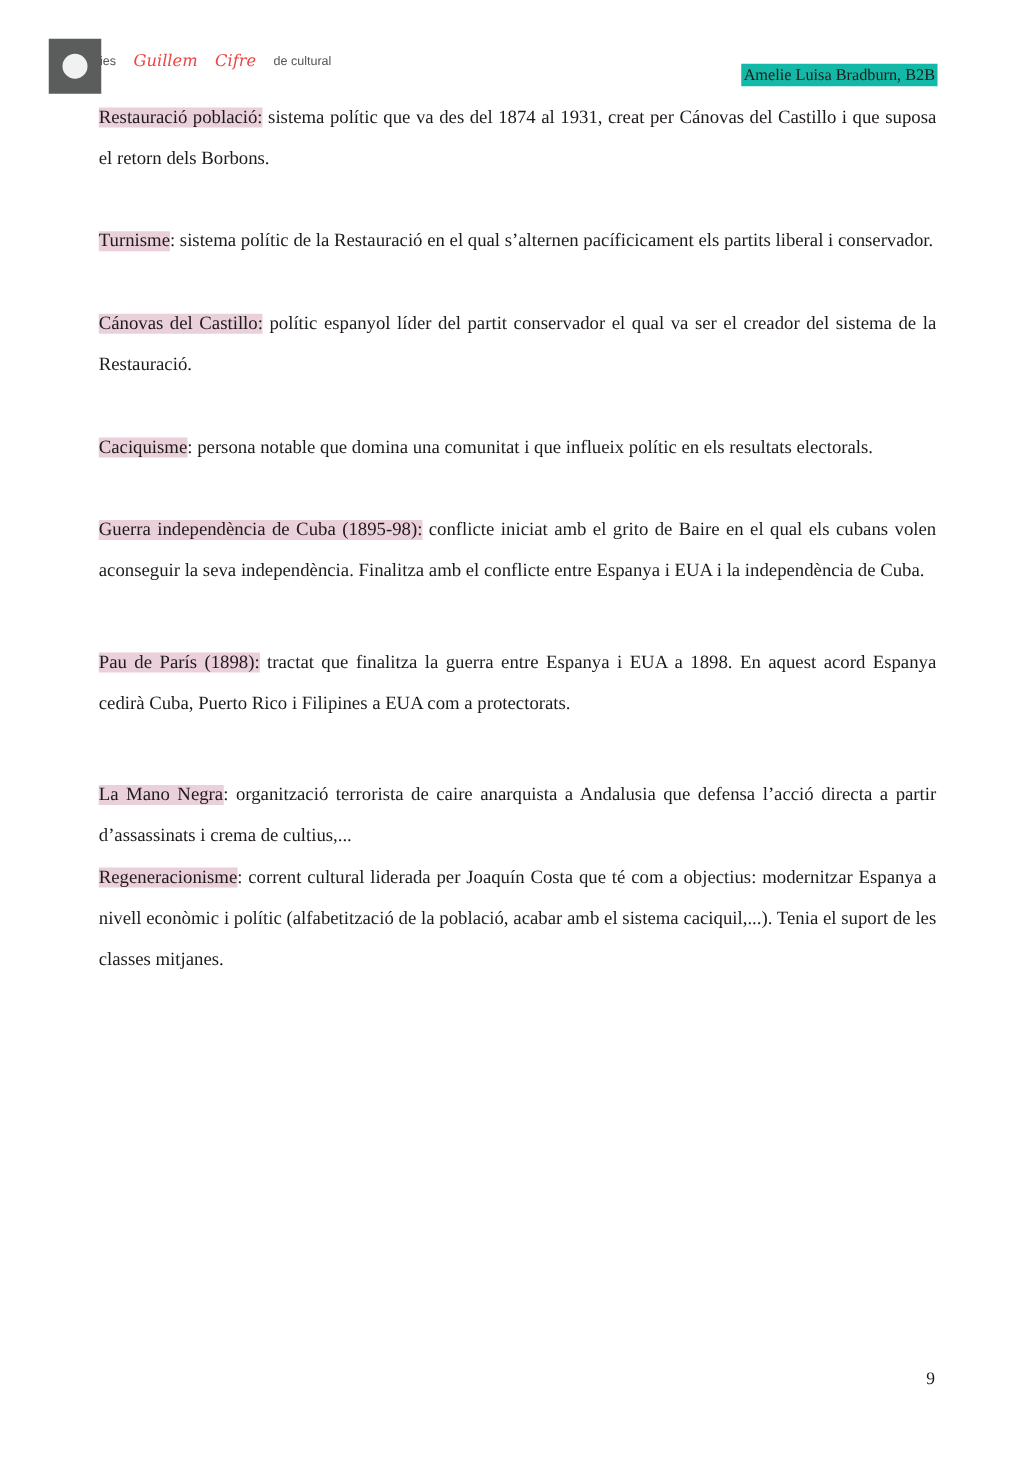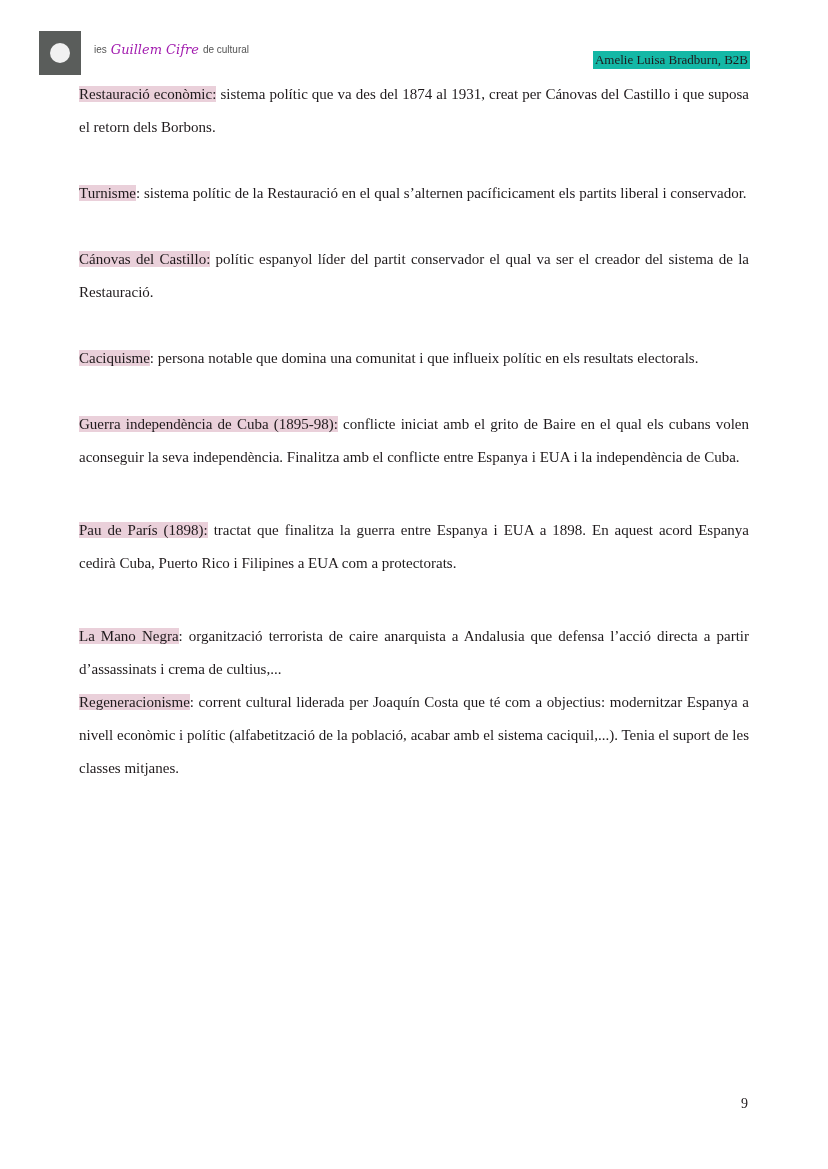--- a/index.html
+++ b/index.html
@@ -27,34 +27,34 @@
       position: absolute;
       left: 11px;
       top: 12px;
       width: 20px;
       height: 20px;
       border-radius: 50%;
       background: #f1f1f1;
     }
     .logo-text {
       position: absolute;
-      left: 94px;
+      left: 80px;
       top: 42px;
       font-family: "Liberation Sans", "DejaVu Sans", sans-serif;
       font-size: 10px;
       color: #555;
       display: flex;
       align-items: center;
-      gap: 4px;
+      gap: 14px;
     }
     .logo-script {
       font-family: "DejaVu Serif", serif;
       font-style: italic;
       font-size: 13px;
-      color: #a21caf;
+      color: #ef4444;
     }
     .header-name {
       position: absolute;
       right: 78px;
       top: 51px;
       font-size: 13px;
       background: #14b8a6;
       padding: 1px 2px;
     }
     .content {
@@ -89,21 +89,21 @@
   <span>ies</span>
   <span class="logo-script">Guillem</span>
   <span class="logo-script">Cifre</span>
   <span>de cultural</span>
 </div>
 
 <div class="header-name">Amelie Luisa Bradburn, B2B</div>
 
 <div class="content">
   <p class="entry" style="margin-bottom:33px;">
-    <span class="term">Restauració econòmic:</span><span> sistema polític que va des del 1874 al 1931, creat per Cánovas del Castillo i que suposa el retorn dels Borbons.</span>
+    <span class="term">Restauració població:</span><span> sistema polític que va des del 1874 al 1931, creat per Cánovas del Castillo i que suposa el retorn dels Borbons.</span>
   </p>
   <p class="entry" style="margin-bottom:33px;">
     <span class="term">Turnisme</span><span>: sistema polític de la Restauració en el qual s’alternen pacíficicament els partits liberal i conservador.</span>
   </p>
   <p class="entry" style="margin-bottom:33px;">
     <span class="term">Cánovas del Castillo:</span><span> polític espanyol líder del partit conservador el qual va ser el creador del sistema de la Restauració.</span>
   </p>
   <p class="entry" style="margin-bottom:33px;">
     <span class="term">Caciquisme</span><span>: persona notable que domina una comunitat i que influeix polític en els resultats electorals.</span>
   </p>

